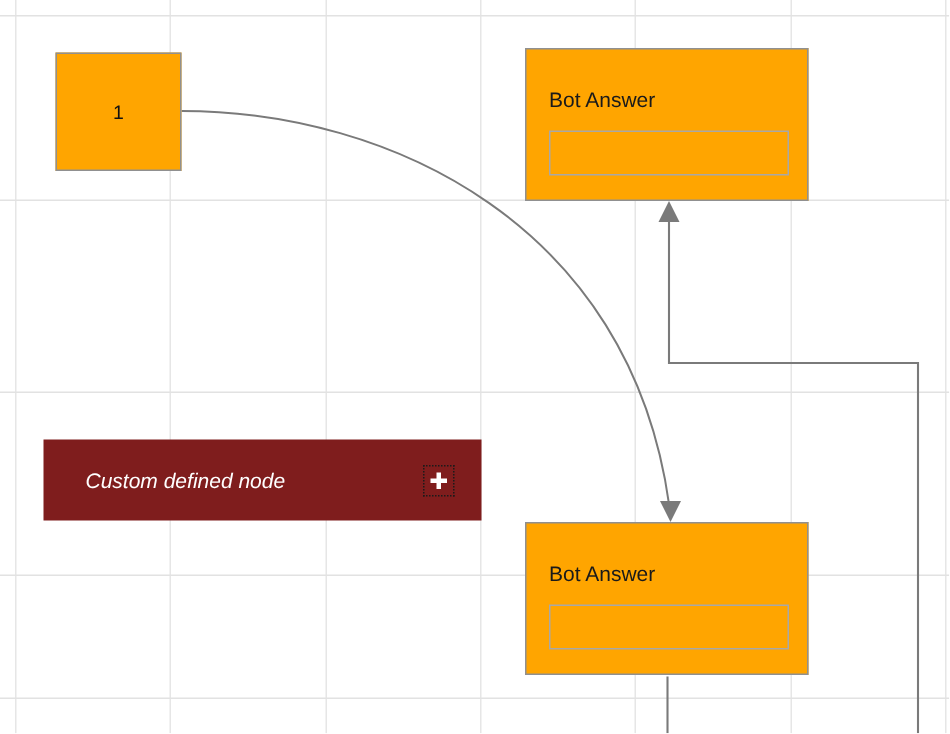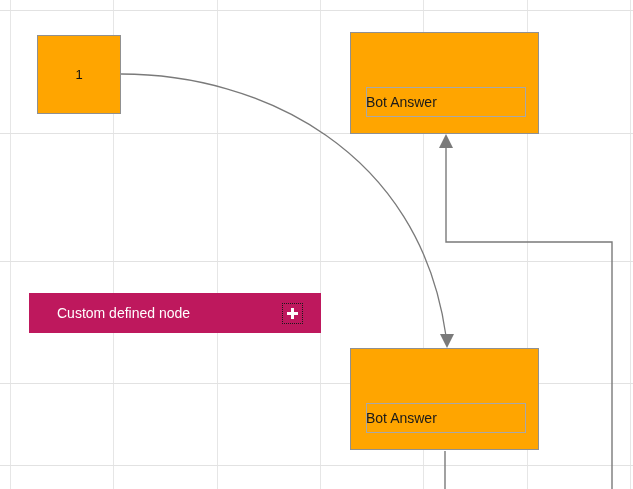--- a/index.html
+++ b/index.html
@@ -80,45 +80,45 @@
   .node-bot-bottom { top: 348px; }
 
   .node-bot .node-title {
     position: absolute;
     left: 15px;
     top: 26px;
     color: #1a1a1a;
     font-size: 14px;
     line-height: 1;
     white-space: nowrap;
-    margin-top: 36px;
   }
   .node-bot .node-slot {
     position: absolute;
     left: 15px;
     top: 54px;
     width: 160px;
     height: 30px;
     box-sizing: border-box;
     border: 1px solid #a8a8a8;
     background: transparent;
   }
 
   
   .custom-node-bar {
     position: absolute;
     left: 29px;
     top: 293px;
     width: 292px;
-    height: 40px;
-    background: #be185d;
+    height: 54px;
+    background: #7f1d1d;
     display: flex;
     align-items: center;
     box-sizing: border-box;
     padding: 0 18px 0 28px;
+    font-style: italic;
   }
   .custom-node-bar .cn-label {
     color: #ffffff;
     font-size: 14px;
     flex: 1 1 auto;
     white-space: nowrap;
   }
   .cn-add-icon {
     width: 21px;
     height: 21px;

